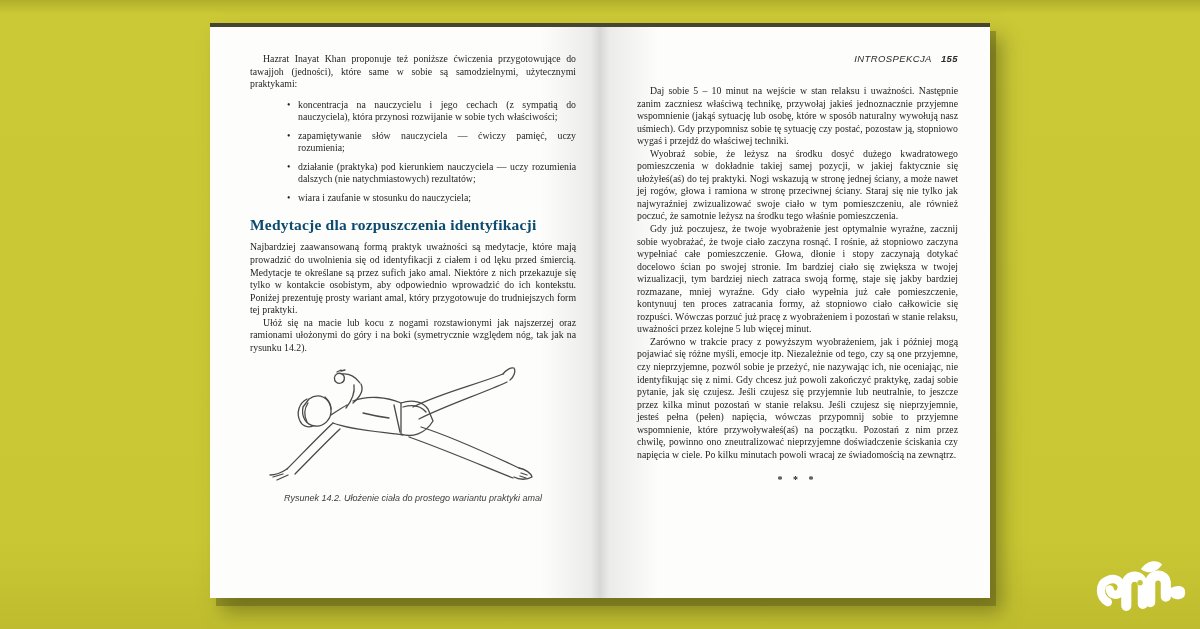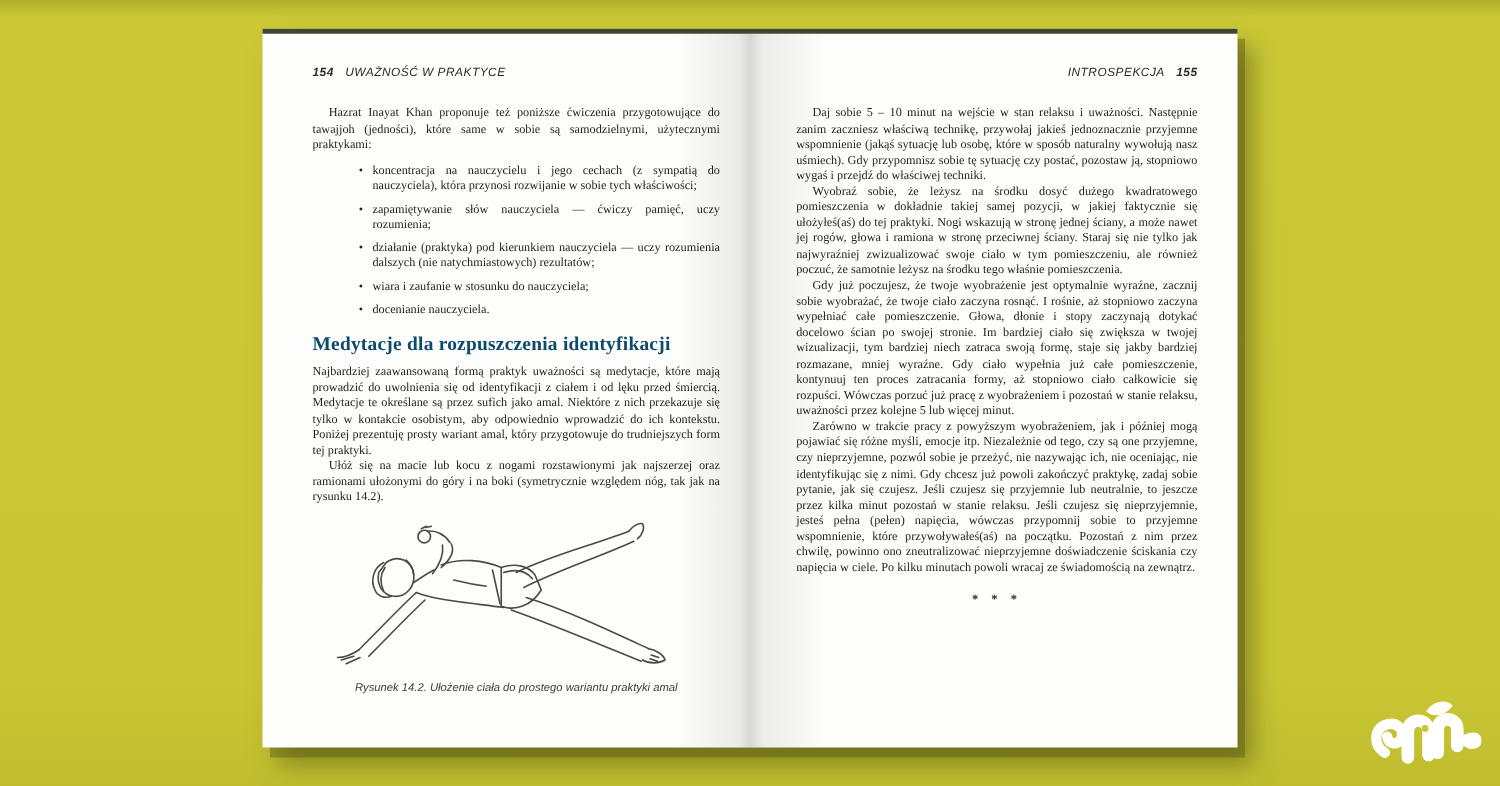--- a/index.html
+++ b/index.html
@@ -55,33 +55,28 @@
   .logo{position:absolute;right:13px;bottom:12px;width:92px;height:72px;}
 </style>
 </head>
 <body>
 
 <div class="stage">
 
   <div class="book">
 
     <div class="page left">
-      <div class="running-head">
-        <span class="num">154</span>&nbsp;&nbsp;
-        <span class="title">UWAŻNOŚĆ W PRAKTYCE</span>
-      </div>
 
       <p class="body indent">Hazrat Inayat Khan proponuje też poniższe ćwiczenia przygotowujące do tawajjoh (jedności), które same w sobie są samodzielnymi, użytecznymi praktykami:</p>
 
       <ul class="bullets">
         <li>koncentracja na nauczycielu i jego cechach (z sympatią do nauczyciela), która przynosi rozwijanie w sobie tych właściwości;</li>
         <li>zapamiętywanie słów nauczyciela — ćwiczy pamięć, uczy rozumienia;</li>
         <li>działanie (praktyka) pod kierunkiem nauczyciela — uczy rozumienia dalszych (nie natychmiastowych) rezultatów;</li>
         <li>wiara i zaufanie w stosunku do nauczyciela;</li>
-        <li>docenianie nauczyciela.</li>
       </ul>
 
       <h2 class="section">Medytacje dla rozpuszczenia identyfikacji</h2>
 
       <p class="body">Najbardziej zaawansowaną formą praktyk uważności są medytacje, które mają prowadzić do uwolnienia się od identyfikacji z ciałem i od lęku przed śmiercią. Medytacje te określane są przez sufich jako amal. Niektóre z nich przekazuje się tylko w kontakcie osobistym, aby odpowiednio wprowadzić do ich kontekstu. Poniżej prezentuję prosty wariant amal, który przygotowuje do trudniejszych form tej praktyki.</p>
       <p class="body indent">Ułóż się na macie lub kocu z nogami rozstawionymi jak najszerzej oraz ramionami ułożonymi do góry i na boki (symetrycznie względem nóg, tak jak na rysunku 14.2).</p>
 
       <div class="figure-wrap">
         <svg width="300" height="125" viewBox="0 0 300 125">
           <g fill="none" stroke="#4a4a4a" stroke-width="1.3" stroke-linecap="round" stroke-linejoin="round">

